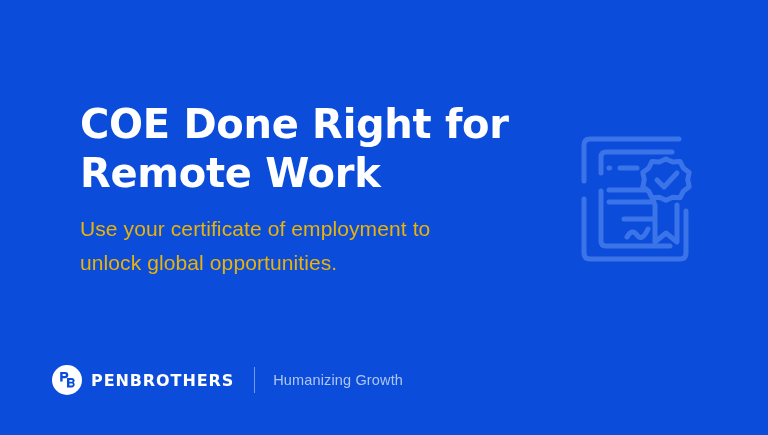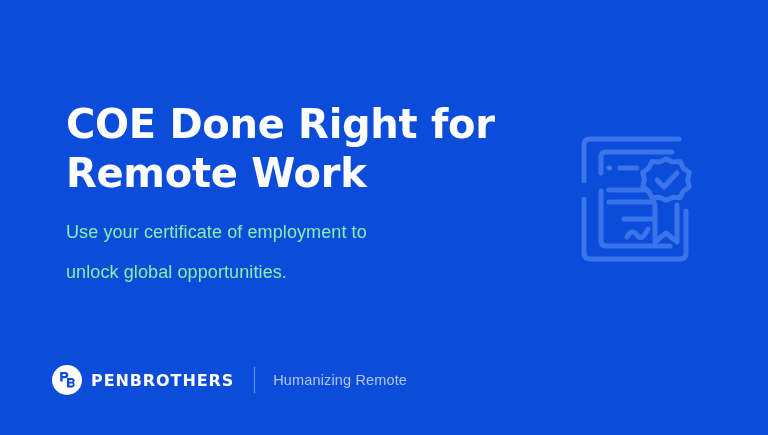--- a/index.html
+++ b/index.html
@@ -18,44 +18,44 @@
     position: relative;
     width: 768px;
     height: 435px;
     background: #0B4CDB;
     overflow: hidden;
   }
 
   
   .content {
     position: absolute;
-    left: 66px;
+    left: 80px;
     top: 100px;
     width: 470px;
   }
 
   .headline {
     margin: 0;
     font-family: "DejaVu Sans", "Liberation Sans", sans-serif;
     font-size: 40px;
     line-height: 49px;
     font-weight: 700;
     letter-spacing: -0.3px;
     color: #FFFFFF;
     white-space: pre-line;
   }
 
   .subheadline {
     margin: 14px 0 0 0;
     font-family: "Liberation Sans", sans-serif;
-    font-size: 18px;
-    line-height: 40px;
+    font-size: 21px;
+    line-height: 34px;
     font-weight: 400;
     letter-spacing: 0.1px;
-    color: #86efac;
+    color: #eab308;
     white-space: pre-line;
   }
 
   
   .cert-icon {
     position: absolute;
     left: 558px;
     top: 125px;
     width: 150px;
     height: 150px;
@@ -177,16 +177,16 @@
                    M13.4 10.9 v1.9 h2.3 a0.95 0.95 0 0 0 0 -1.9 z
                    M13.4 14.6 v1.9 h2.5 a0.95 0.95 0 0 0 0 -1.9 z"></path>
         </g>
       </svg>
     </div>
 
     <span class="brand-name">PENBROTHERS</span>
 
     <span class="brand-divider"></span>
 
-    <span class="brand-tagline">Humanizing Remote</span>
+    <span class="brand-tagline">Humanizing Growth</span>
   </div>
 
 </div>
 
 </body></html>

